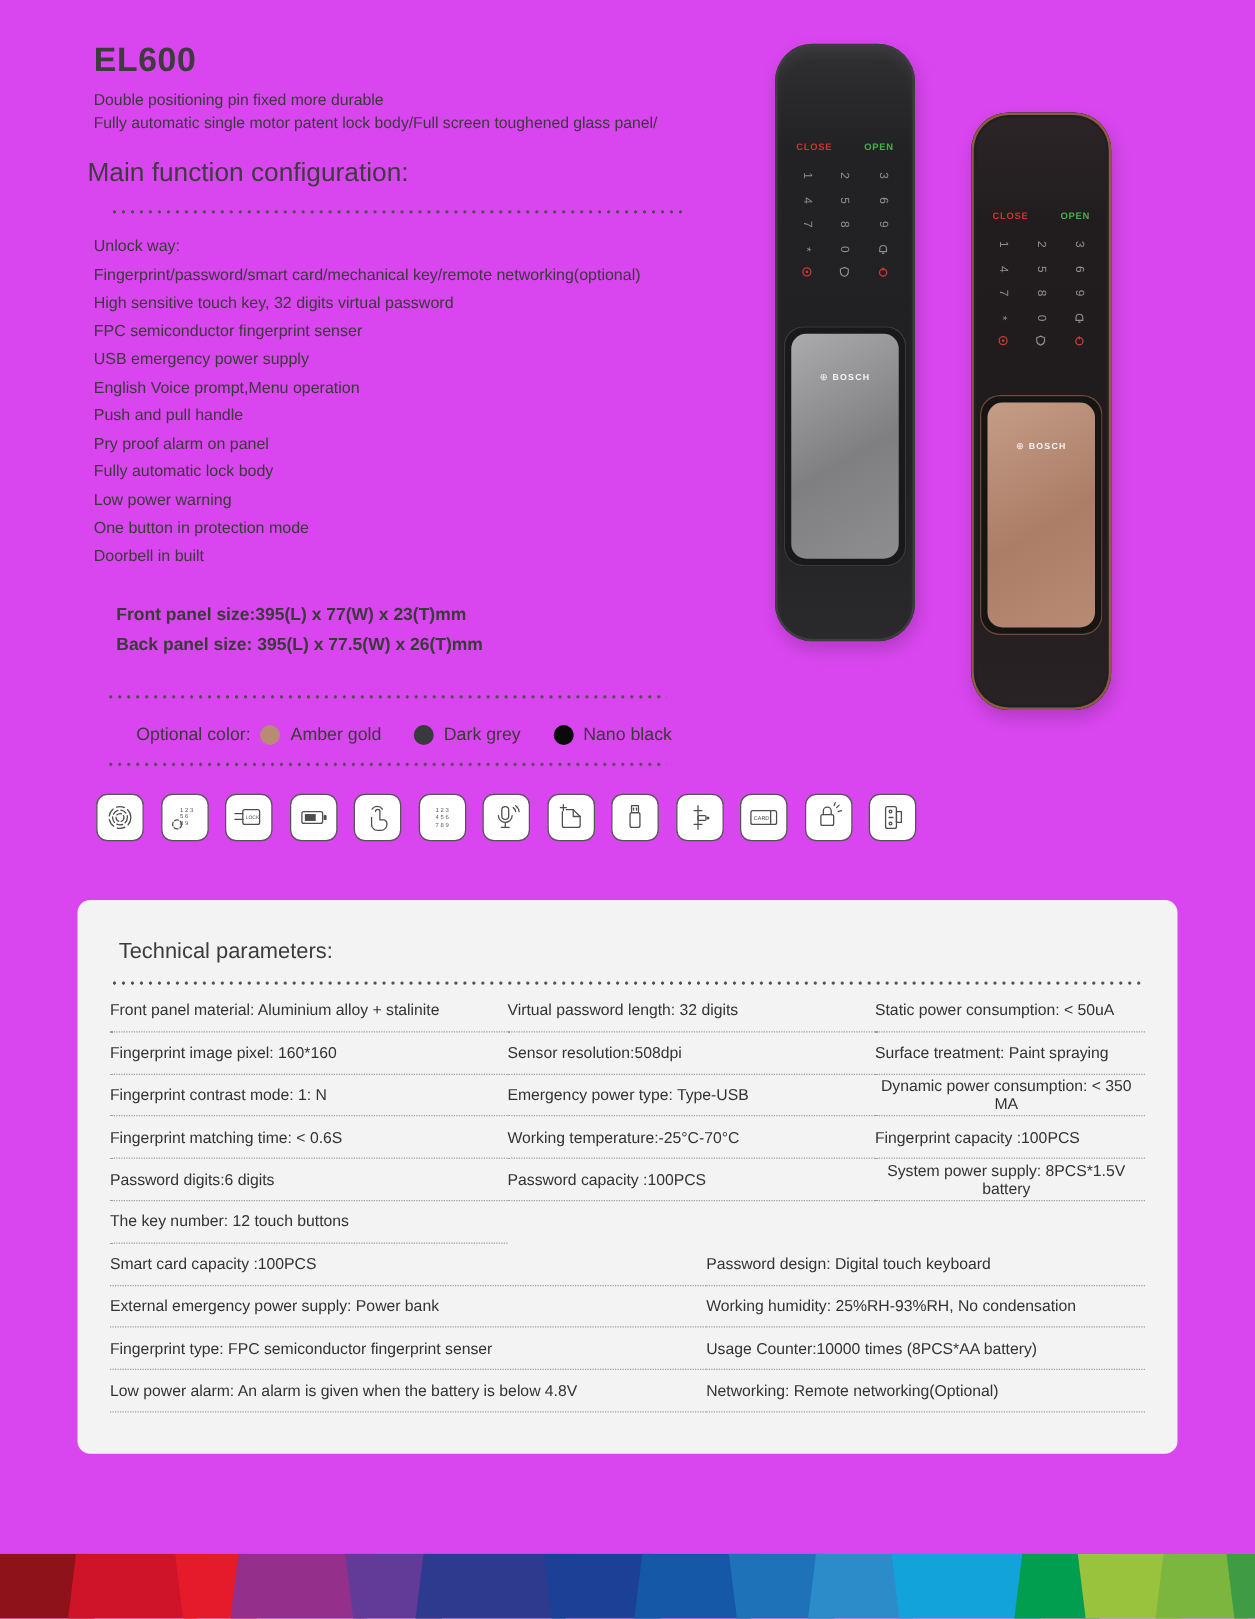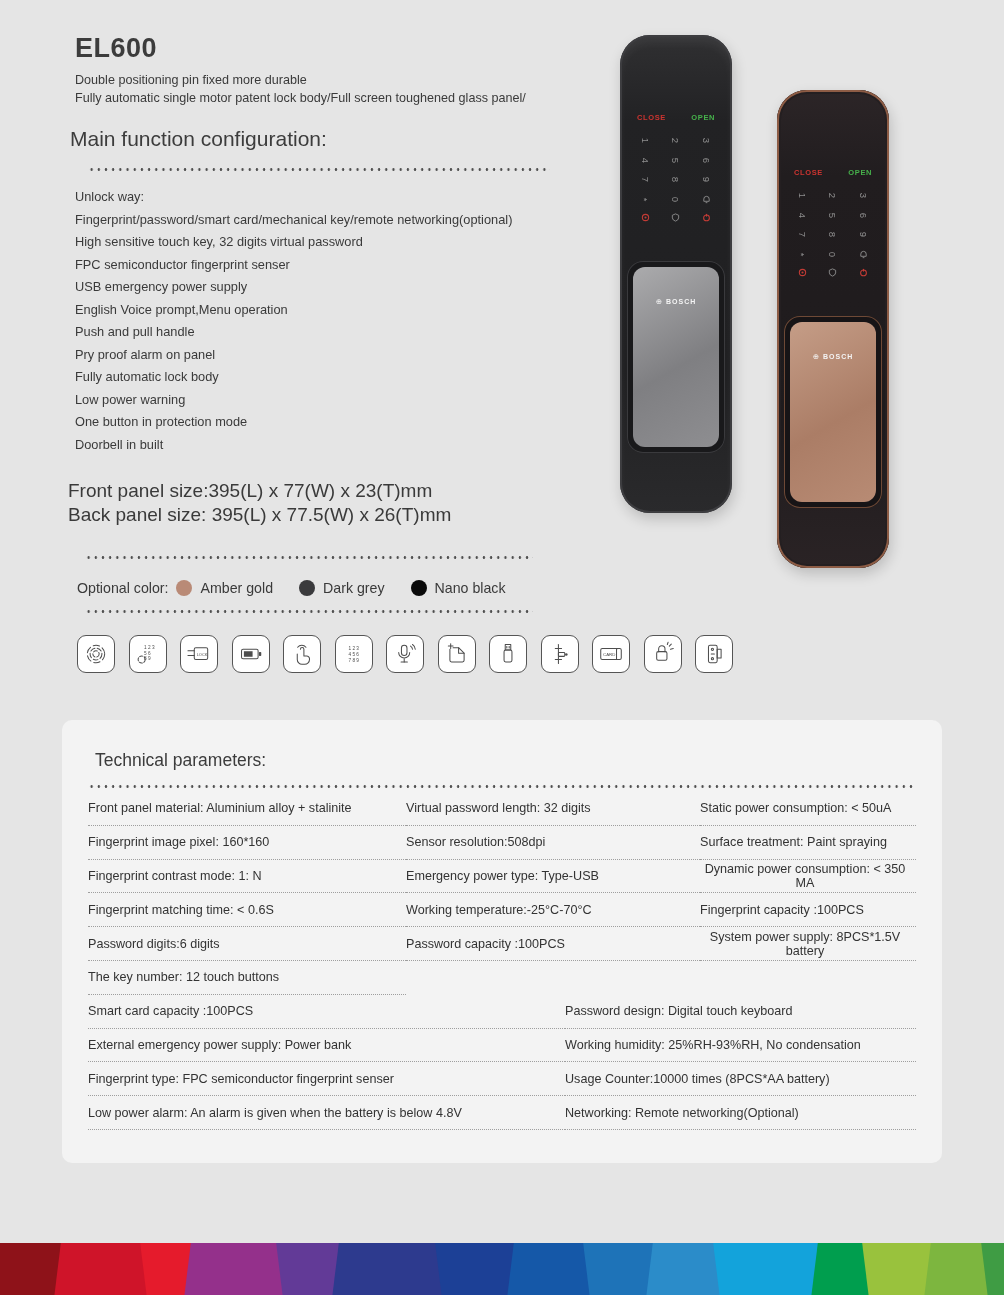--- a/index.html
+++ b/index.html
@@ -1,43 +1,43 @@
 <!DOCTYPE html>
 <html><head>
 <meta charset="utf-8">
 <style>
   * { margin:0; padding:0; box-sizing:border-box; }
   html,body { background:#ffffff; }
   body { font-family:"Liberation Sans", sans-serif; color:#3a3a3a; }
-  .page { position:relative; width:1004px; height:1295px; background:#e5e5e5; overflow:hidden; margin:0 auto; }
+  .page { position:relative; width:1004px; height:1295px; background:#d946ef; overflow:hidden; margin:0 auto; }
 
   
   .dots { height:3px; background-image:radial-gradient(circle,#4c4c4c 1.05px,transparent 1.45px);
           background-size:7.2px 3px; background-repeat:repeat-x; }
 
   
   .title-block { position:absolute; left:75px; top:33px; width:560px; }
   .title-line { display:flex; align-items:baseline; gap:12px; }
   .model { font-size:27px; font-weight:bold; color:#3c3c3c; letter-spacing:.5px; }
   .title-rest { font-size:22px; color:#3c3c3c; }
   .subtitle { margin-top:7px; font-size:12.6px; line-height:18px; color:#3a3a3a; }
 
   .heading-main { position:absolute; left:70px; top:127px; font-size:21px; color:#3c3c3c; font-weight:normal; }
   .dotline-1 { position:absolute; left:88px; top:168px; width:462px; }
 
   .features { position:absolute; left:75px; top:186px; width:540px; font-size:12.8px; line-height:22.5px; color:#3a3a3a; }
 
-  .sizes { position:absolute; left:68px; top:479px; font-size:19px; line-height:24px; color:#3a3a3a; }
+  .sizes { position:absolute; left:93px; top:479px; font-size:14px; line-height:24px; color:#3a3a3a;font-weight:bold; }
 
   .dotline-2 { position:absolute; left:85px; top:556px; width:448px; }
   .dotline-3 { position:absolute; left:85px; top:610px; width:448px; }
 
   
   .colors-row { position:absolute; left:77px; top:580px; display:flex; align-items:center; font-size:14.2px; }
-  .colors-label { margin-right:8px; }
+  .colors-label { margin-right:8px;margin-left:32px; }
   .color-opt { display:flex; align-items:flex-start; margin-right:26px; }
   .swatch { width:16px; height:16px; border-radius:50%; margin-right:8px; flex:none; }
 
   
   .icons-row { position:absolute; left:77px; top:635px; display:flex; gap:13.5px; }
   .ficon { width:38px; height:38px; border:1.6px solid #555; border-radius:9px;
            display:flex; align-items:center; justify-content:center; background:#fff; flex:none; }
   .ficon svg { display:block; }
   .ficon svg * { stroke:#4d4d4d; fill:none; stroke-width:1.3; stroke-linecap:round; stroke-linejoin:round; }
   .ficon svg text { fill:#4d4d4d; stroke:none; font-family:"Liberation Sans",sans-serif; }

